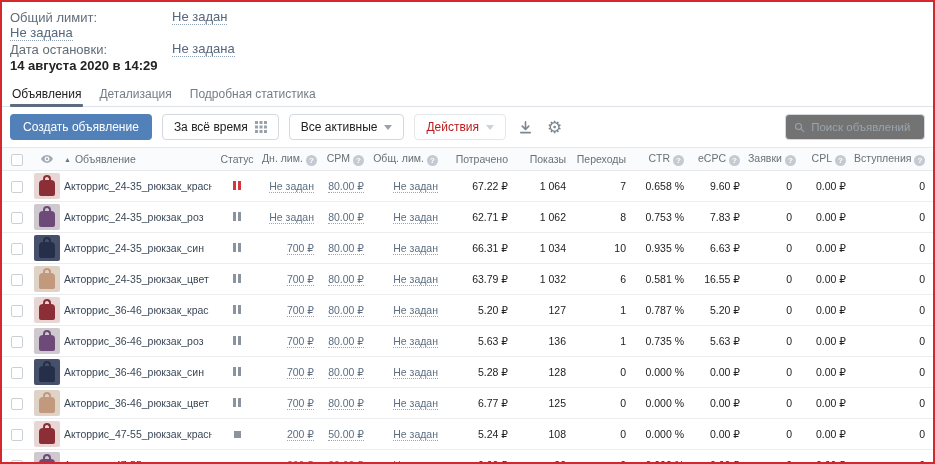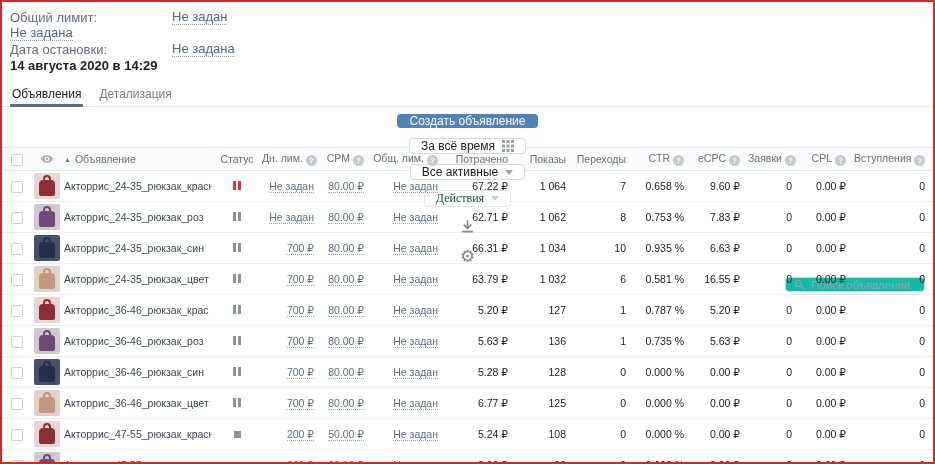--- a/index.html
+++ b/index.html
@@ -14,29 +14,29 @@
   .info-link { color:#55677d; border-bottom:1px dotted #8fa0b3; cursor:pointer; text-decoration:none; }
   .info-value-bold { color:#222; font-weight:bold; }
 
   
   .tabs { display:flex; gap:18px; padding:0 10px; margin-top:8px; height:26px; border-bottom:1px solid #dfe3e8; }
   .tab { font-size:12px; color:#747d86; display:flex; align-items:center; cursor:pointer; position:relative; white-space:nowrap; }
   .tab.active { color:#222;text-align:center; }
   .tab.active::after { content:""; position:absolute; left:-2px; right:-2px; bottom:-1px; height:3px; background:#5b6c7e; border-radius:1px; }
 
   
-  .toolbar { display:flex; align-items:center; padding:7px 8px; gap:10px; height:40px;flex-direction:column; }
+  .toolbar { display:flex; align-items:center; padding:7px 8px; gap:10px; height:40px; }
   .btn-primary { background:#5181b8; color:#fff; font-size:12px; border:none; border-radius:4px; height:26px; padding:0 13px; cursor:pointer; white-space:nowrap; }
   .btn { background:#fff; border:1px solid #d3d9de; border-radius:4px; height:26px; font-size:12px; color:#222; display:inline-flex; align-items:center; gap:7px; padding:0 11px; cursor:pointer; white-space:nowrap; }
-  .btn.disabled { color:#14532d; border-color:#e3e7ea; cursor:default;font-family:Liberation Serif, serif; }
+  .btn.disabled { color:#b91c1c; border-color:#e3e7ea; cursor:default; }
   .caret { width:0; height:0; border-left:4px solid transparent; border-right:4px solid transparent; border-top:5px solid #99a2ab; display:inline-block; }
   .btn.disabled .caret { border-top-color:#ccd2d8; }
   .icon-btn { background:none; border:none; cursor:pointer; color:#7b8690; display:inline-flex; align-items:center; padding:2px; }
   .gear-glyph { font-size:17px; line-height:1; color:#7b8690; }
-  .search { margin-left:auto; display:flex; align-items:center; border:1px solid #d3d9de; border-radius:4px; height:26px; width:140px; padding:0 8px; gap:6px; background:#14b8a6; }
+  .search { margin-left:auto; display:flex; align-items:center; border:1px solid #d3d9de; border-radius:4px; height:26px; width:140px; padding:0 8px; gap:6px; background:#737373; }
   .search input { border:none; outline:none; font-size:11.5px; width:100%; color:#222; background:transparent; }
   .search input::placeholder { color:#9aa4ad; }
 
   
   table { width:931px; border-collapse:collapse; table-layout:fixed; font-size:10.5px; }
   thead th { background:#fafbfc; border-top:1px solid #e7e8ec; border-bottom:1px solid #e7e8ec; color:#697077; font-weight:normal; height:23px; white-space:nowrap; overflow:hidden; }
   td { border-bottom:1px solid #ebedf0; height:22px; color:#222; white-space:nowrap; overflow:hidden; vertical-align:middle; }
   .al-left { text-align:left; } .al-center { text-align:center; } .al-right { text-align:right; padding-right:8px; }
   .num { text-align:right; padding-right:8px; }
   .c-cb, th.c-cb { text-align:center; }
@@ -72,20 +72,21 @@
         <a class="info-link">Не задана</a>
       </div>
       <div class="info-row">
         <span class="info-value-bold">14 августа 2020 в 14:29</span>
       </div>
     </div>
 
   <div class="tabs">
       <div class="tab active">Объявления</div>
       <div class="tab">Детализация</div>
+      <div class="tab">Подробная статистика</div>
     </div>
 
   <div class="toolbar">
     <button class="btn-primary">Создать объявление</button>
     <button class="btn">
       <span>За всё время</span>
       <svg width="12" height="12" viewBox="0 0 12 12" fill="#97a1ab">
         <rect x="0" y="0" width="3" height="3"></rect>
           <rect x="4.5" y="0" width="3" height="3"></rect>
           <rect x="9" y="0" width="3" height="3"></rect>

